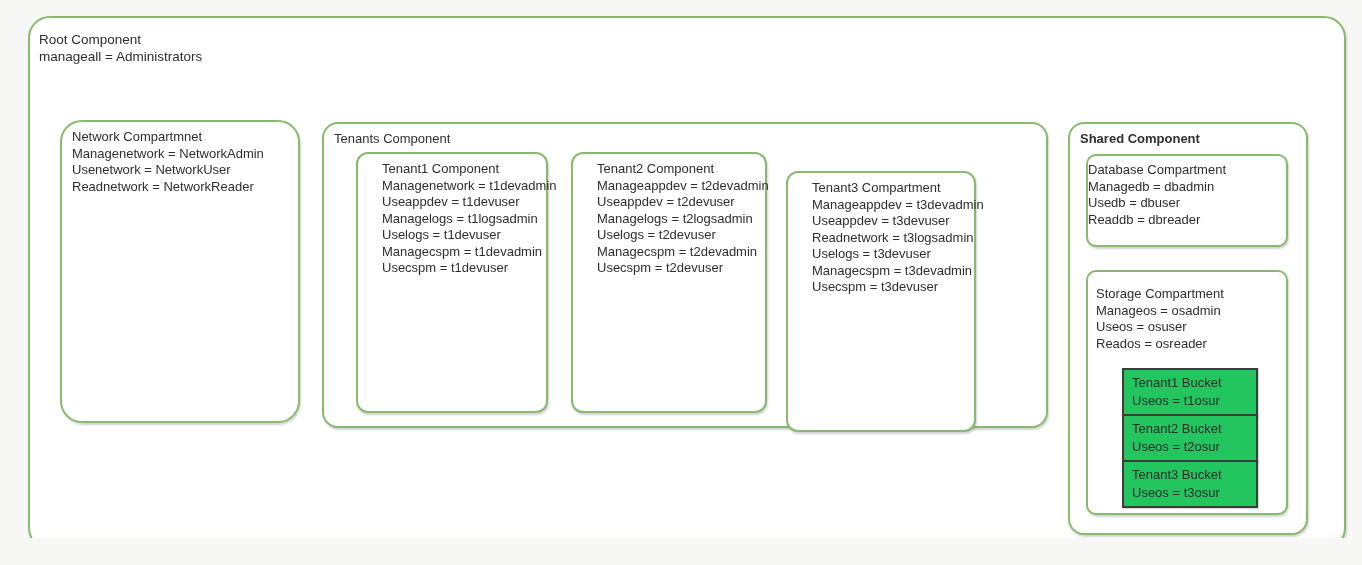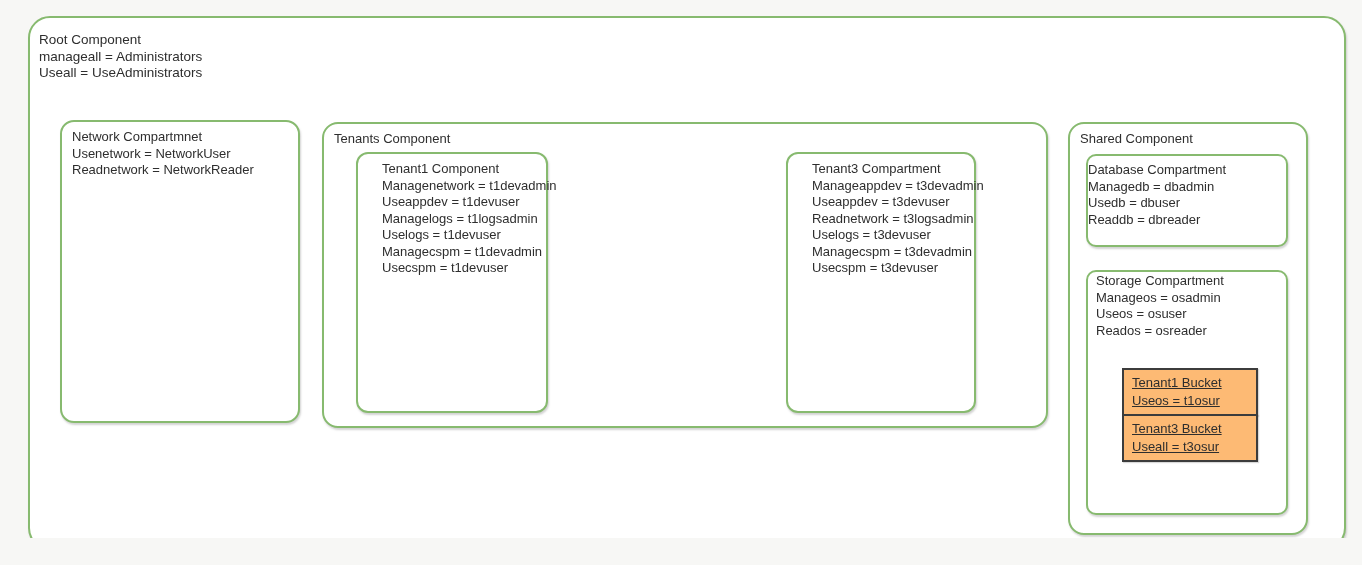--- a/index.html
+++ b/index.html
@@ -12,76 +12,84 @@
     position:absolute; background:#ffffff;
     border:2px solid #87ba6f;
     box-shadow:1px 2px 2px rgba(130,130,130,0.35);
     box-sizing:border-box;
   }
   .line { font-size:13px; line-height:16.5px; white-space:nowrap; }
   .root-box { left:28px; top:16px; width:1318px; height:534px; border-radius:22px; }
   .root-label { padding:14px 0 0 9px; }
   .root-label .line { font-size:13.5px; }
 
-  .network-box { left:30px; top:102px; width:240px; height:303px; border-radius:14px; padding:7px 10px; }
+  .network-box { left:30px; top:102px; width:240px; height:303px; border-radius:22px; padding:7px 10px; }
 
   .tenants-box { left:292px; top:104px; width:726px; height:306px; border-radius:16px; }
   .tenants-label { padding:7px 0 0 10px; }
   .tenant-box { top:28px; width:192px; height:261px; border-radius:12px; padding:7px 24px; }
   .tenant-1 { left:32px; }
   .tenant-2 { left:247px; width:196px; }
-  .tenant-3 { left:462px; width:190px; }
+  .tenant-3 { left:462px; width:190px;margin-top:19px; }
 
   .shared-box { left:1038px; top:104px; width:240px; height:413px; border-radius:16px; }
-  .shared-label { padding:7px 16px 0 10px; }
+  .shared-label { padding:7px 16px 0 10px;font-weight:bold; }
   .database-box { left:16px; top:30px; width:202px; height:93px; border-radius:10px; padding:6px 0; }
-  .storage-box { left:16px; top:146px; width:202px; height:245px; border-radius:10px; padding:1px 8px; }
+  .storage-box { left:16px; top:146px; width:202px; height:245px; border-radius:10px; padding:14px 8px; }
 
   .buckets { position:absolute; left:34px; top:96px; width:136px; }
   .bucket {
-    background:#fdba74; border:2px solid #3c3c3c; box-sizing:border-box;
+    background:#22c55e; border:2px solid #3c3c3c; box-sizing:border-box;
     padding:4px 8px 5px 8px; margin-top:-2px;
     box-shadow:1px 1px 1px rgba(130,130,130,0.3);
-    text-decoration:underline;
   }
   .bucket:first-child { margin-top:0; }
   .bucket .line { line-height:17.5px; }
 </style>
 </head>
 <body>
 
 <div class="canvas">
 
   <div class="gbox root-box">
 
     <div class="root-label">
       <div class="line">Root Component</div>
       <div class="line">manageall = Administrators</div>
-      <div class="line">Useall = UseAdministrators</div>
     </div>
 
     <div class="gbox network-box">
       <div class="line">Network Compartmnet</div>
+      <div class="line">Managenetwork = NetworkAdmin</div>
       <div class="line">Usenetwork = NetworkUser</div>
       <div class="line">Readnetwork = NetworkReader</div>
     </div>
 
     <div class="gbox tenants-box">
       <div class="tenants-label line">Tenants Component</div>
 
       <div class="gbox tenant-box tenant-1">
         <div class="line">Tenant1 Component</div>
         <div class="line">Managenetwork = t1devadmin</div>
         <div class="line">Useappdev = t1devuser</div>
         <div class="line">Managelogs = t1logsadmin</div>
         <div class="line">Uselogs = t1devuser</div>
         <div class="line">Managecspm = t1devadmin</div>
         <div class="line">Usecspm = t1devuser</div>
       </div>
 
+      <div class="gbox tenant-box tenant-2">
+        <div class="line">Tenant2 Component</div>
+        <div class="line">Manageappdev = t2devadmin</div>
+        <div class="line">Useappdev = t2devuser</div>
+        <div class="line">Managelogs = t2logsadmin</div>
+        <div class="line">Uselogs = t2devuser</div>
+        <div class="line">Managecspm = t2devadmin</div>
+        <div class="line">Usecspm = t2devuser</div>
+      </div>
 
       <div class="gbox tenant-box tenant-3">
         <div class="line">Tenant3 Compartment</div>
         <div class="line">Manageappdev = t3devadmin</div>
         <div class="line">Useappdev = t3devuser</div>
         <div class="line">Readnetwork = t3logsadmin</div>
         <div class="line">Uselogs = t3devuser</div>
         <div class="line">Managecspm = t3devadmin</div>
         <div class="line">Usecspm = t3devuser</div>
       </div>
@@ -102,21 +110,25 @@
         <div class="line">Manageos = osadmin</div>
         <div class="line">Useos = osuser</div>
         <div class="line">Reados = osreader</div>
 
         <div class="buckets">
           <div class="bucket">
             <div class="line">Tenant1 Bucket</div>
             <div class="line">Useos = t1osur</div>
           </div>
           <div class="bucket">
+            <div class="line">Tenant2 Bucket</div>
+            <div class="line">Useos = t2osur</div>
+          </div>
+          <div class="bucket">
             <div class="line">Tenant3 Bucket</div>
-            <div class="line">Useall = t3osur</div>
+            <div class="line">Useos = t3osur</div>
           </div>
         </div>
       </div>
     </div>
 
   </div>
 </div>
 
 </body></html>

